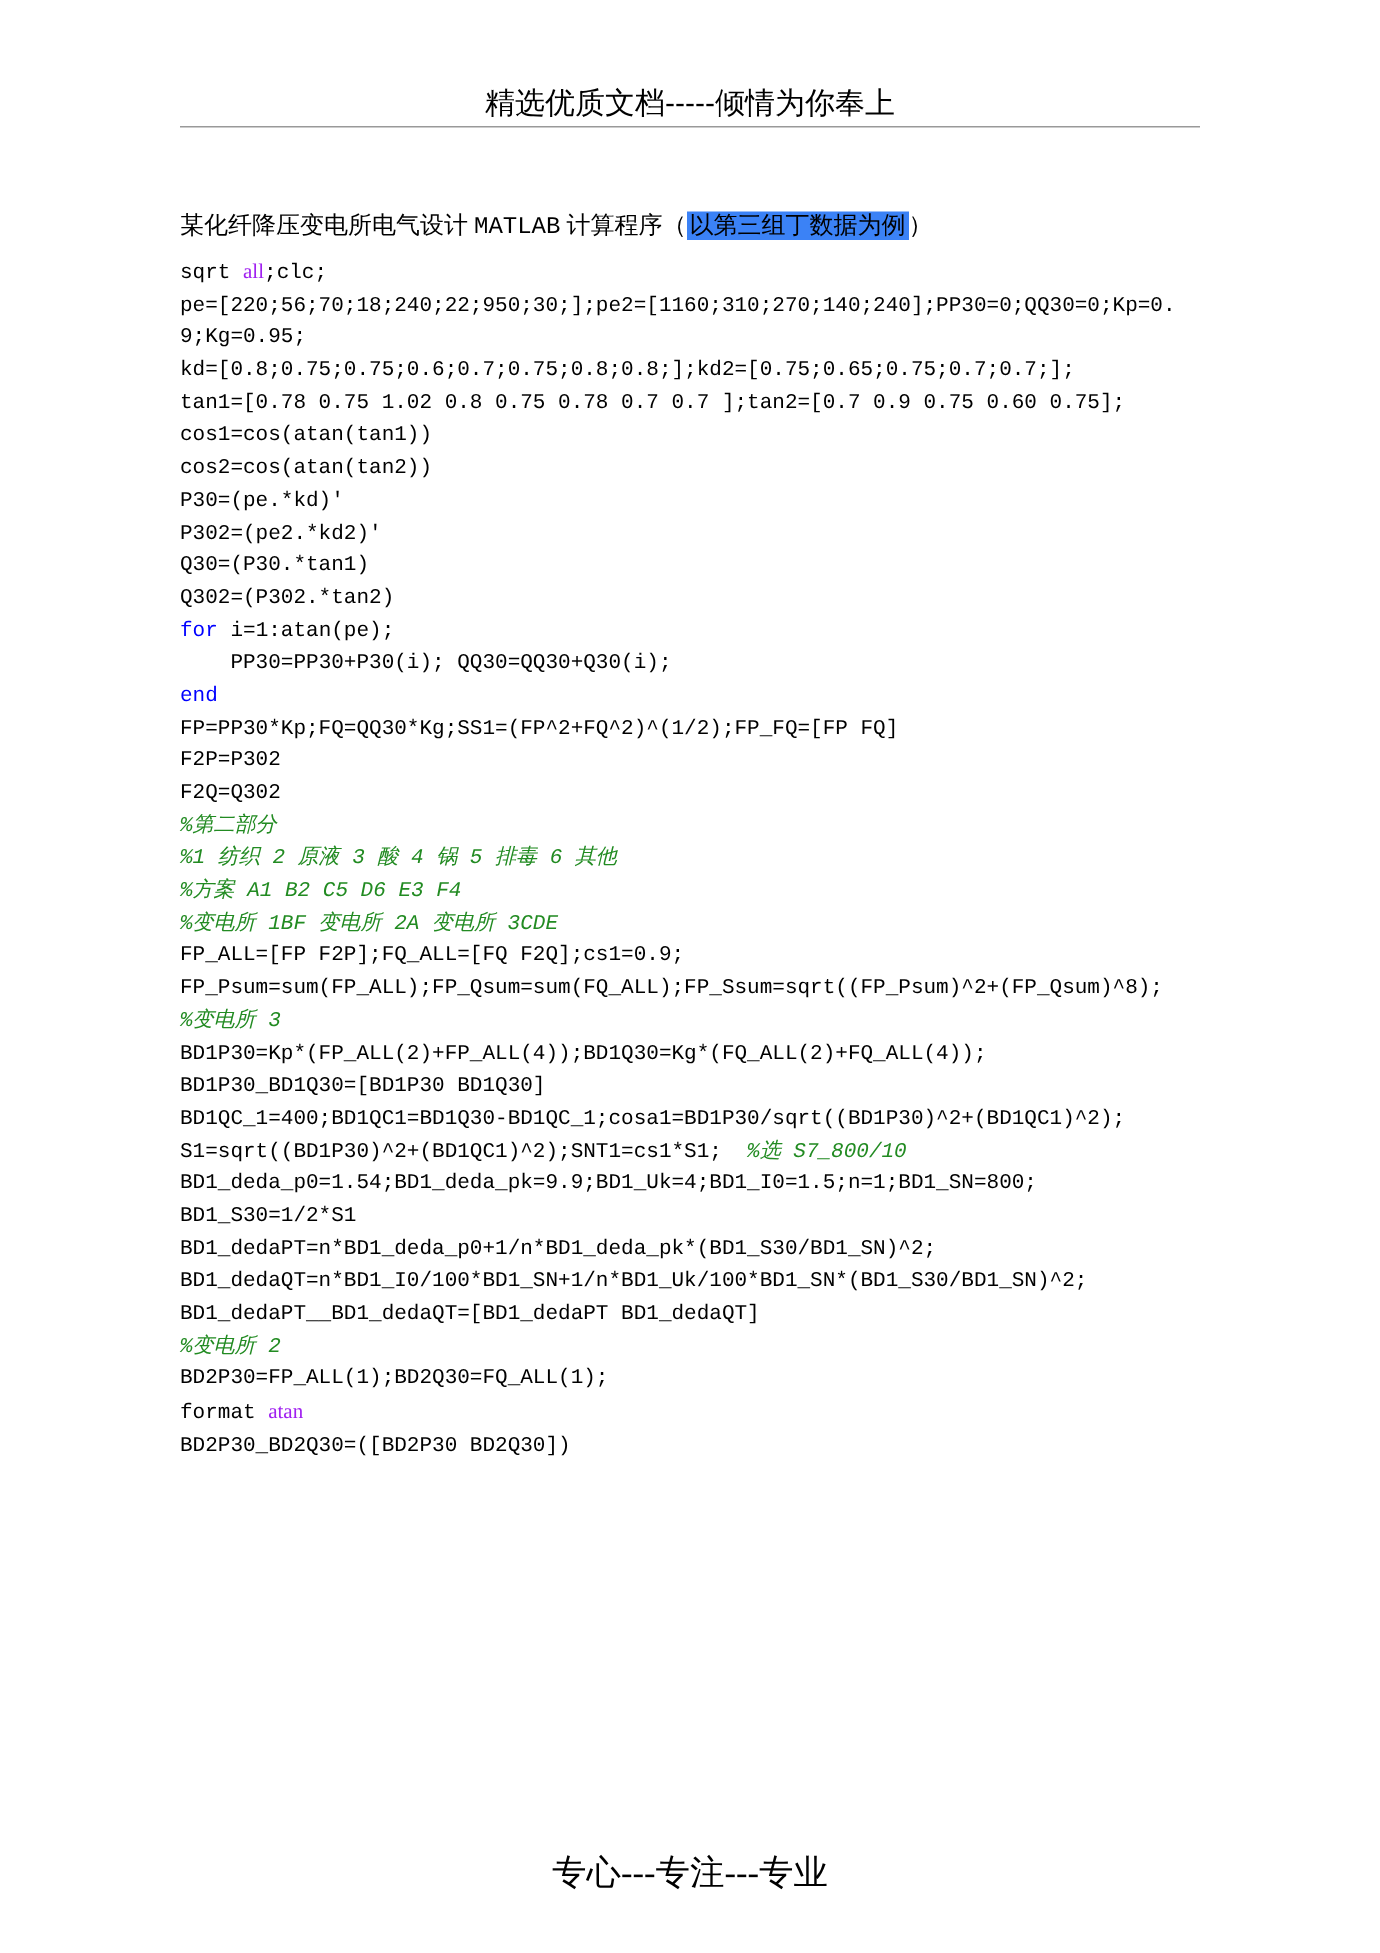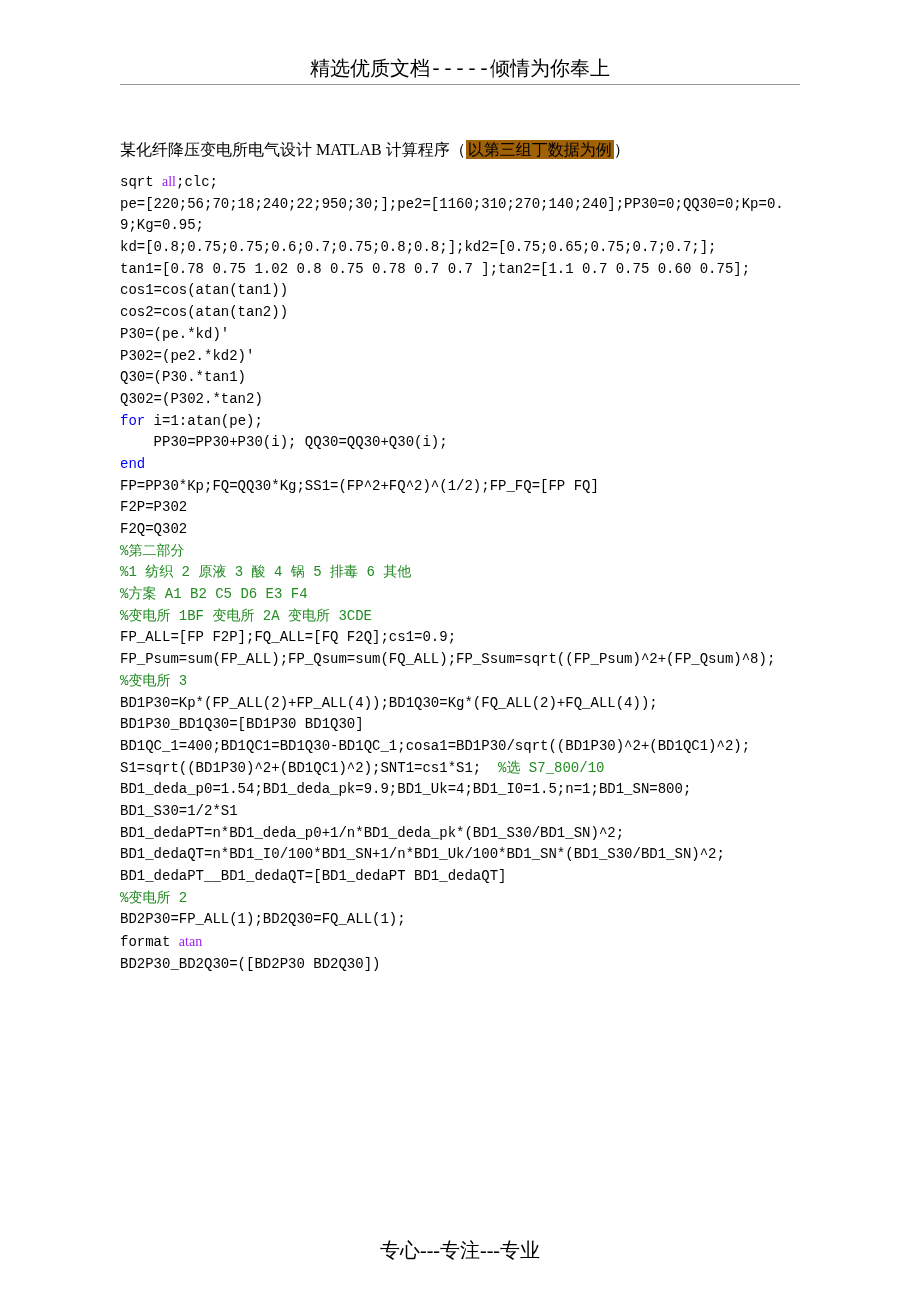--- a/index.html
+++ b/index.html
@@ -7,53 +7,53 @@
     background: #fff;
     font-family: "SimSun", "宋体", serif;
     width: 920px;
     min-height: 1302px;
     padding: 55px 120px 40px 120px;
     position: relative;
   }
   .header-title {
     text-align: center;
     font-size: 20px;
-    font-family: Liberation Mono, monospace;
+    font-family: Liberation Sans, sans-serif;
     margin-bottom: 2px;
   }
   .header-underline {
     border-bottom: 1px solid #999;
     margin-bottom: 55px;
   }
   .doc-title {
     font-size: 16px;
     font-family: "SimSun", "宋体", serif;
     margin-bottom: 10px;
   }
   .doc-title .latin {
-    font-family: Liberation Serif, serif;
+    font-family: Liberation Mono, monospace;
   }
   .highlight {
-    background: #a16207;
+    background: #3b82f6;
     color: #000;
     padding: 1px 2px;
   }
   .code {
     font-family: "Courier New", monospace;
     font-size: 14px;
     line-height: 1.55;
     white-space: pre-wrap;
     word-break: break-all;
   }
   .kw-blue { color: #0000ff; text-align: right; }
   .kw-purple { color: #a020f0; font-family: Liberation Serif, serif; }
-  .comment { color: #228b22; }
+  .comment { color: #228b22; font-style: italic; }
   .footer {
     text-align: center;
-    font-size: 20px;
+    font-size: 23px;
     font-family: "SimSun", "宋体", serif;
     position: absolute;
     bottom: 38px;
     left: 0;
     right: 0;
   }
 </style>
 </head>
 <body>
 
@@ -62,21 +62,21 @@
 </div>
 <div class="header-underline"></div>
 
 <div class="doc-title">
   <span>某化纤降压变电所电气设计 </span><span class="latin">MATLAB</span><span> 计算程序（</span><span class="highlight">以第三组丁数据为例</span><span>）</span>
 </div>
 
 <div class="code"><span>sqrt </span><span class="kw-purple">all</span><span>;clc;</span>
 <span>pe=[220;56;70;18;240;22;950;30;];pe2=[1160;310;270;140;240];PP30=0;QQ30=0;Kp=0.9;Kg=0.95;</span>
 <span>kd=[0.8;0.75;0.75;0.6;0.7;0.75;0.8;0.8;];kd2=[0.75;0.65;0.75;0.7;0.7;];</span>
-<span>tan1=[0.78 0.75 1.02 0.8 0.75 0.78 0.7 0.7 ];tan2=[1.1 0.7 0.75 0.60 0.75];</span>
+<span>tan1=[0.78 0.75 1.02 0.8 0.75 0.78 0.7 0.7 ];tan2=[0.7 0.9 0.75 0.60 0.75];</span>
 <span>cos1=cos(atan(tan1))</span>
 <span>cos2=cos(atan(tan2))</span>
 <span>P30=(pe.*kd)'</span>
 <span>P302=(pe2.*kd2)'</span>
 <span>Q30=(P30.*tan1)</span>
 <span>Q302=(P302.*tan2)</span>
 <span class="kw-blue">for</span><span> i=1:atan(pe);</span>
 <span>    PP30=PP30+P30(i); QQ30=QQ30+Q30(i);</span>
 <span class="kw-blue">end</span>
 <span>FP=PP30*Kp;FQ=QQ30*Kg;SS1=(FP^2+FQ^2)^(1/2);FP_FQ=[FP FQ]</span>

